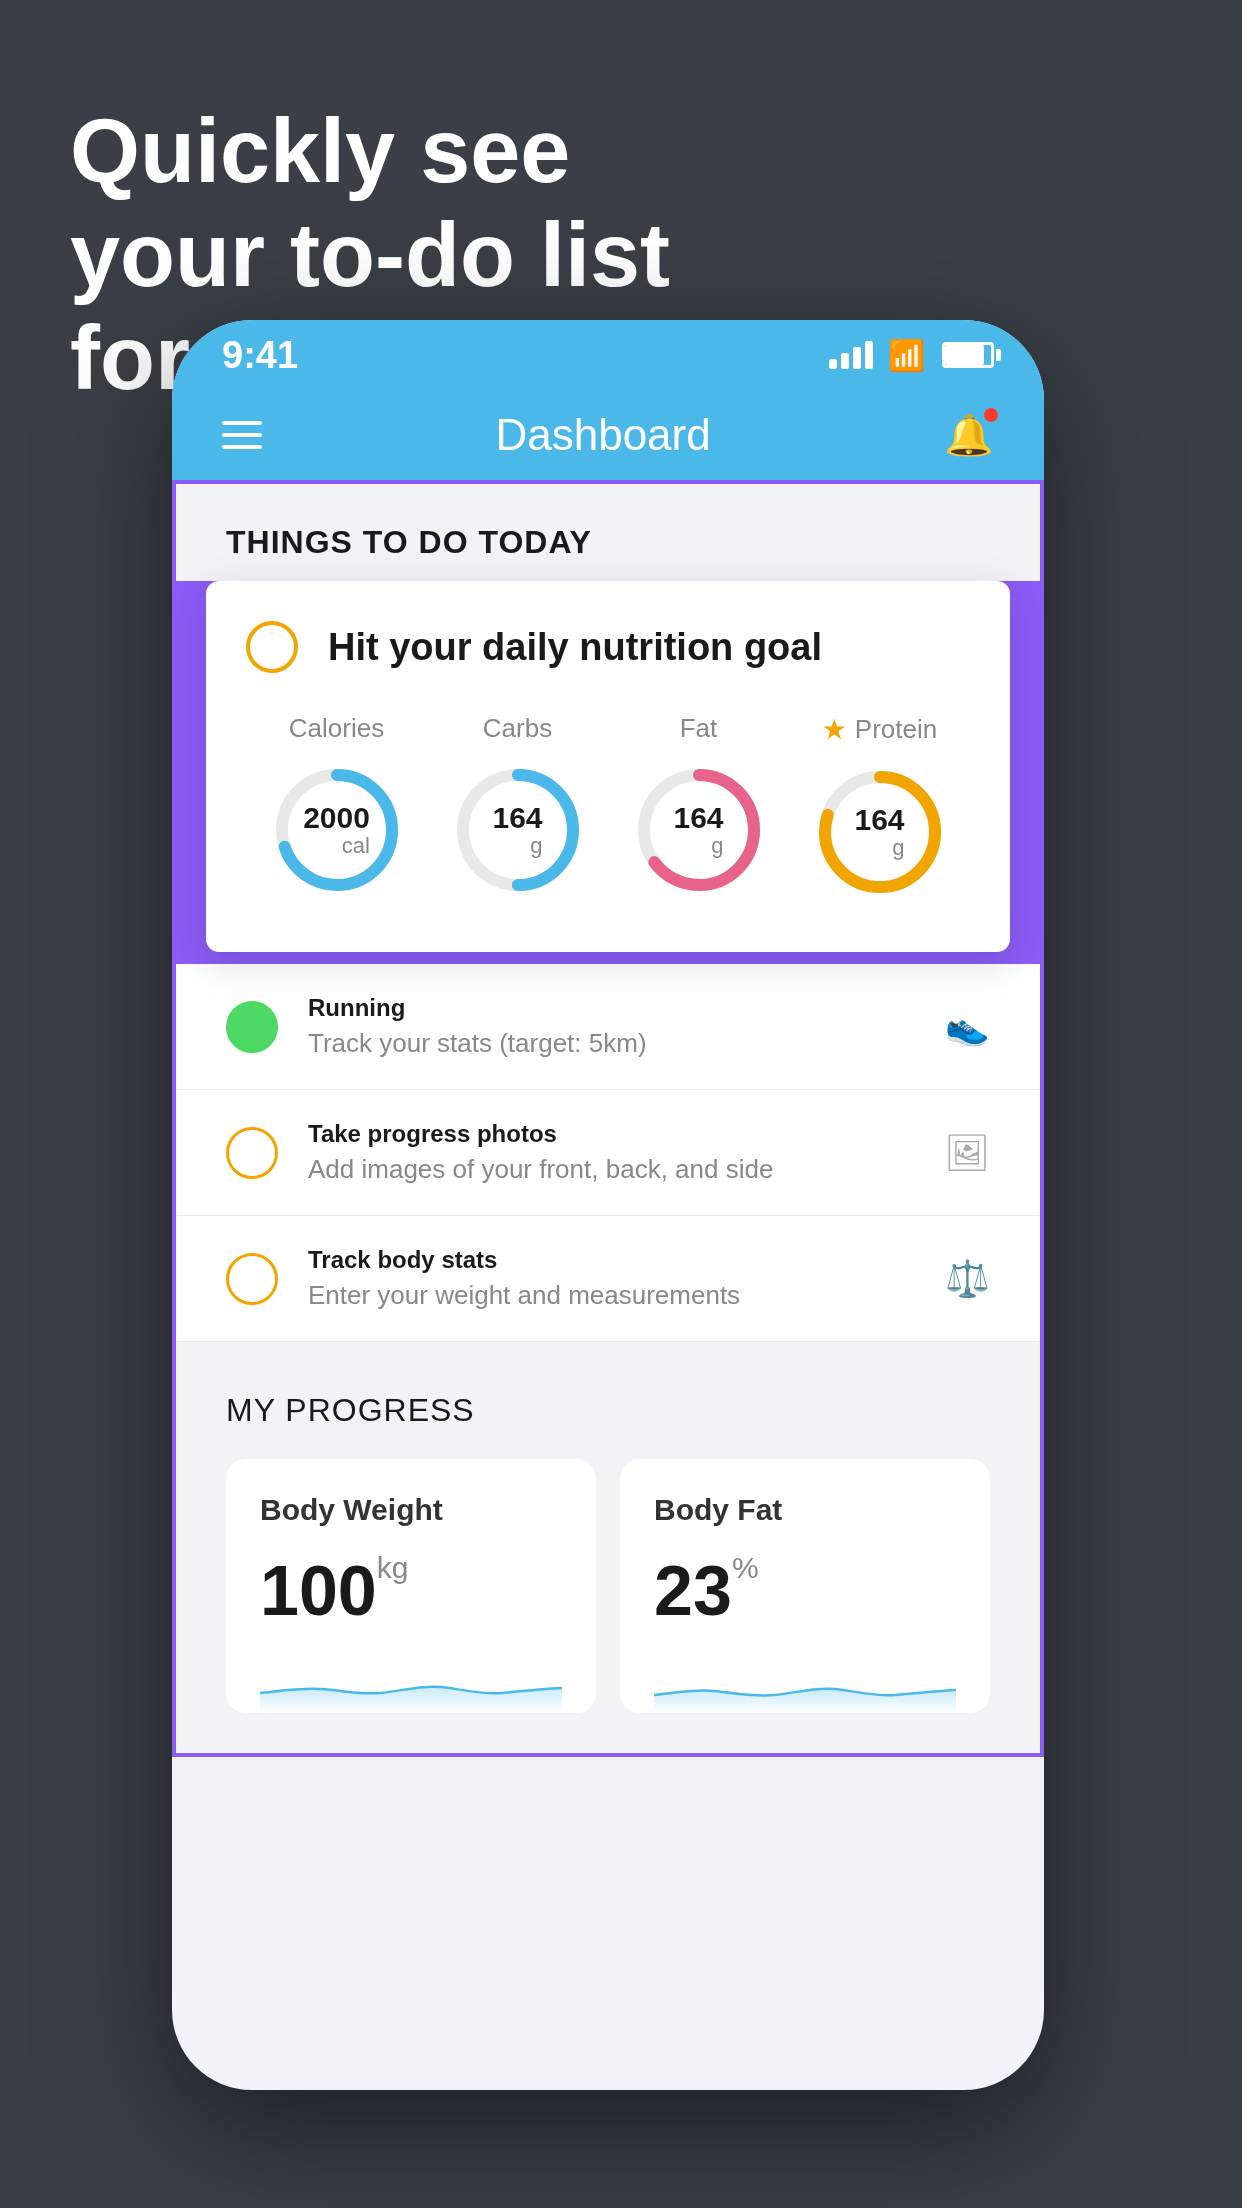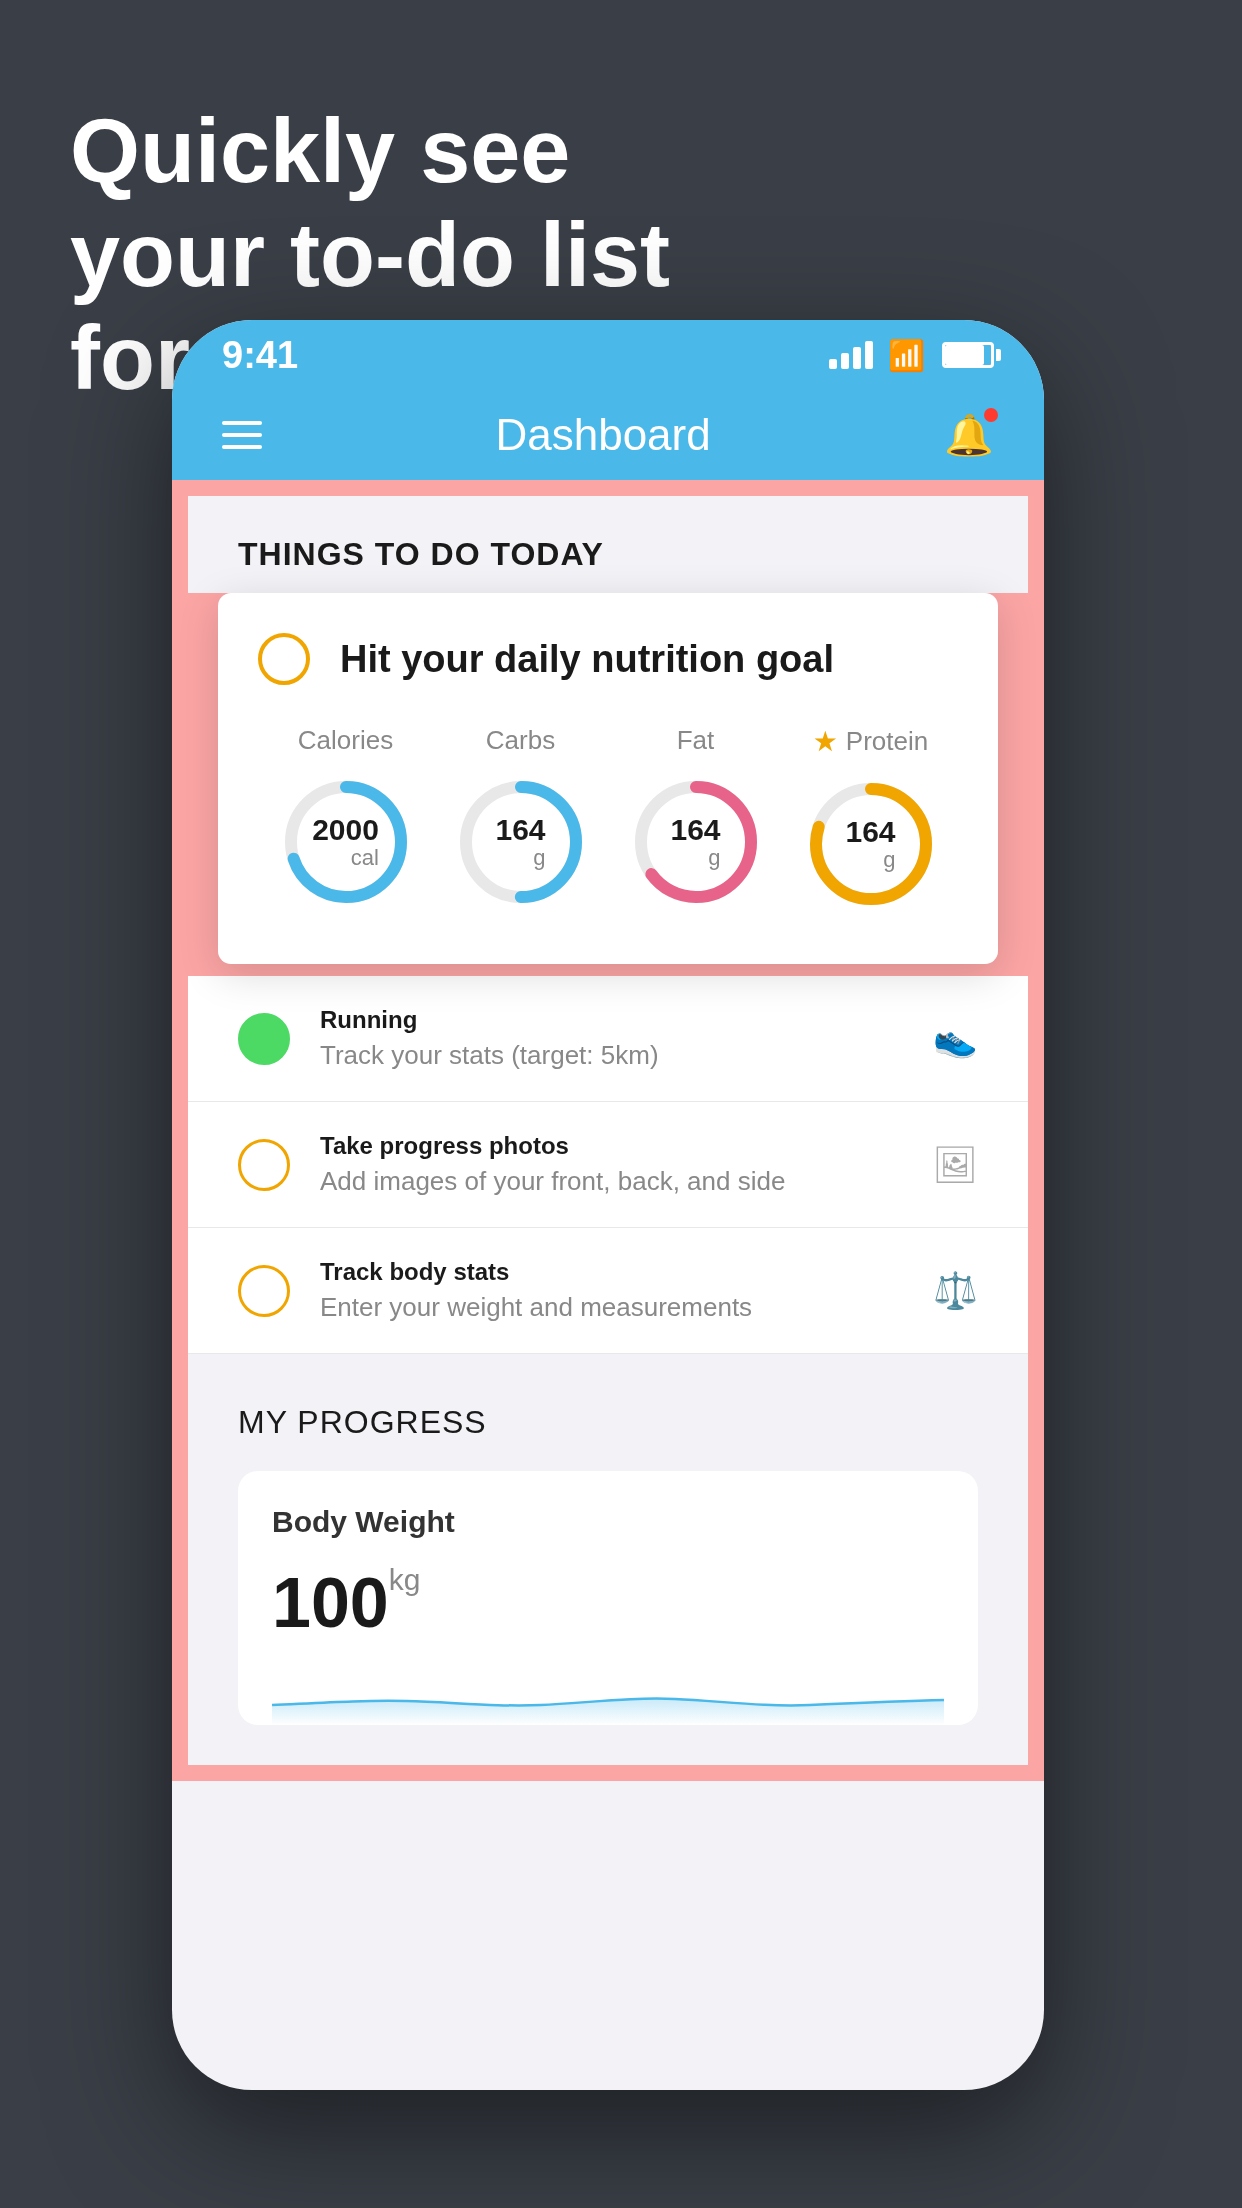--- a/index.html
+++ b/index.html
@@ -147,22 +147,22 @@
       top: -4px;
       right: -4px;
       width: 14px;
       height: 14px;
       background: #ff3b30;
       border-radius: 50%;
     }
 
     
     .content {
-      background: #fca5a5;
-      padding: 16px;
+      background: #8b5cf6;
+      padding: 4px;
     }
 
     
     .section-header {
       background: #f2f2f7;
       padding: 40px 50px 20px;
     }
 
     .section-title {
       font-size: 32px;
@@ -546,18 +546,37 @@
                   <stop offset="0%" stop-color="#4ab8e8" stop-opacity="0.3"></stop>
                   <stop offset="100%" stop-color="#4ab8e8" stop-opacity="0"></stop>
                 </linearGradient>
               </defs>
               <path d="M0,40 C20,38 40,35 60,36 C80,37 100,42 120,40 C140,38 160,32 180,34 C200,36 220,42 240,40 C260,38 280,36 300,35 L300,60 L0,60 Z" fill="url(#bwGrad)"></path>
               <path d="M0,40 C20,38 40,35 60,36 C80,37 100,42 120,40 C140,38 160,32 180,34 C200,36 220,42 240,40 C260,38 280,36 300,35" fill="none" stroke="#4ab8e8" stroke-width="2.5"></path>
             </svg>
           </div>
         </div>
 
+        <div class="progress-card">
+          <div class="progress-card-title">Body Fat</div>
+          <div class="progress-value-row">
+            <span class="progress-value">23</span>
+            <span class="progress-unit">%</span>
+          </div>
+          <div class="progress-chart">
+            <svg viewBox="0 0 300 60" preserveAspectRatio="none">
+              <defs>
+                <linearGradient id="bfGrad" x1="0" y1="0" x2="0" y2="1">
+                  <stop offset="0%" stop-color="#4ab8e8" stop-opacity="0.3"></stop>
+                  <stop offset="100%" stop-color="#4ab8e8" stop-opacity="0"></stop>
+                </linearGradient>
+              </defs>
+              <path d="M0,42 C20,40 40,36 60,38 C80,40 100,44 120,42 C140,40 160,34 180,36 C200,38 220,44 240,42 C260,40 280,38 300,37 L300,60 L0,60 Z" fill="url(#bfGrad)"></path>
+              <path d="M0,42 C20,40 40,36 60,38 C80,40 100,44 120,42 C140,40 160,34 180,36 C200,38 220,44 240,42 C260,40 280,38 300,37" fill="none" stroke="#4ab8e8" stroke-width="2.5"></path>
+            </svg>
+          </div>
+        </div>
 
       </div>
     </div>
 
   </div>
 </div>
 
 </body></html>

